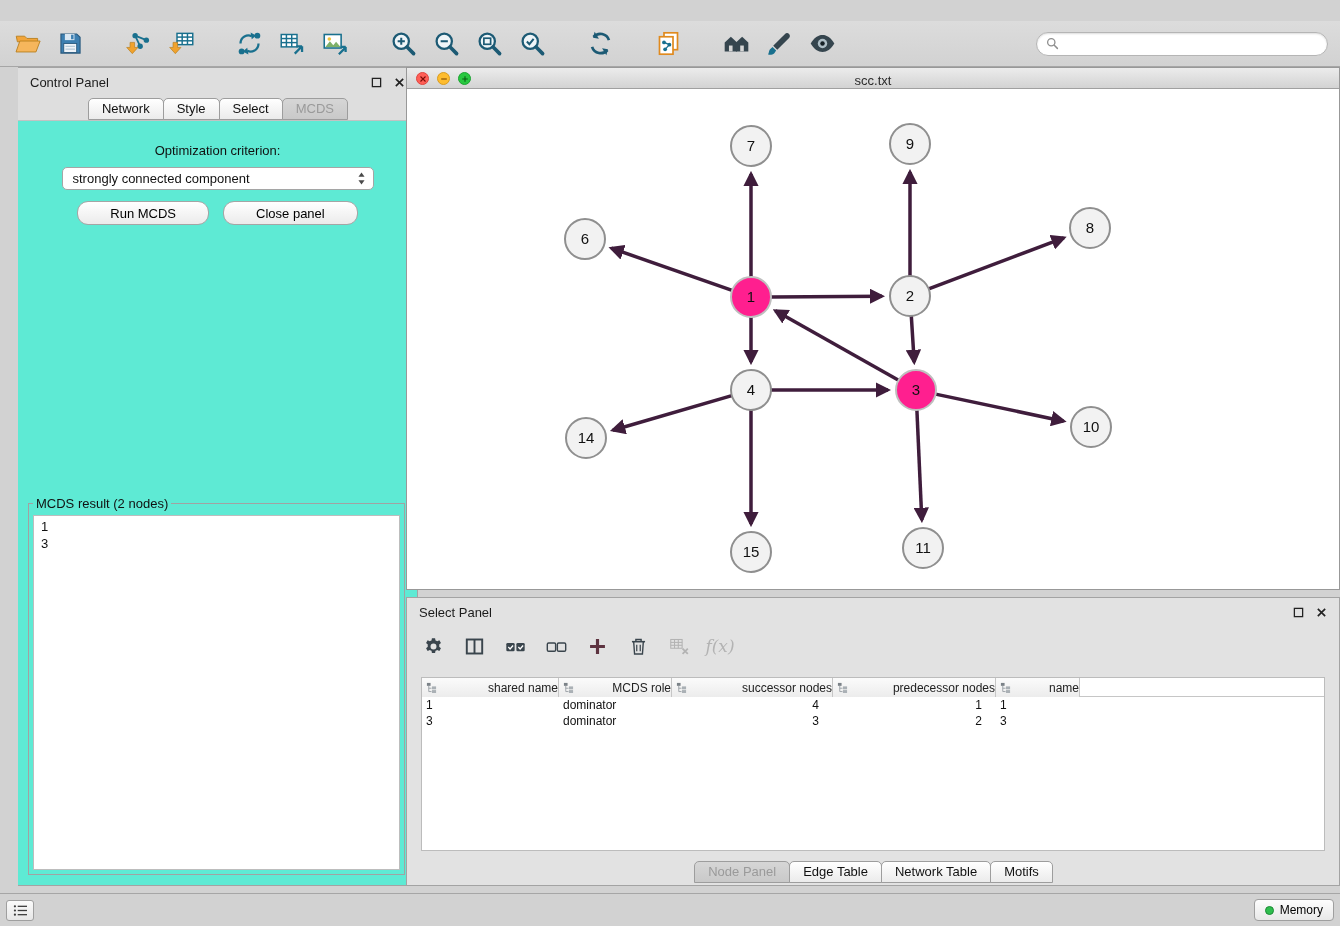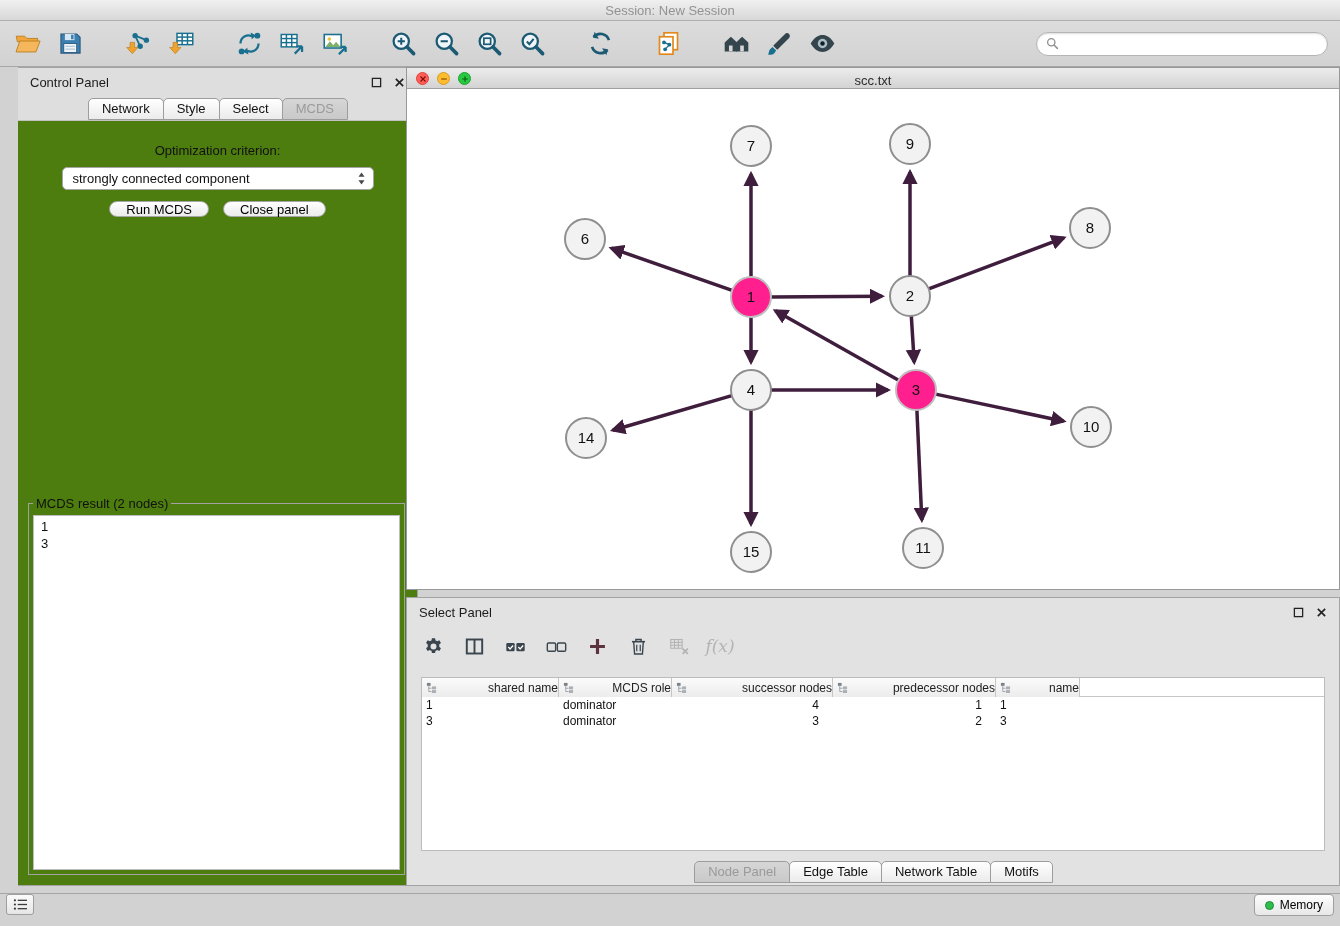--- a/index.html
+++ b/index.html
@@ -34,28 +34,28 @@
   .wc { display:flex; align-items:center; }
 
   
   .control-panel { position:absolute; left:18px; top:67px; width:400px; height:819px;
     background:#dedede; border:1px solid #a3a3a3; border-left:none; }
   .cp-tabs { height:24px; display:flex; justify-content:center; align-items:flex-end; }
   .tab { height:22px; line-height:20px; padding:0 13px; font-size:13px; color:#111;
     background:linear-gradient(#ffffff,#ebebeb); border:1px solid #9d9d9d;
     border-radius:5px 5px 0 0; margin-right:-1px; cursor:default; }
   .tab.active { background:linear-gradient(#d6d6d6,#c9c9c9); color:#9a9a9a; }
-  .cp-content { position:absolute; top:52px; left:0; right:0; bottom:0; background:#4d7c0f; border-top:1px solid #c2c2c2; }
+  .cp-content { position:absolute; top:52px; left:0; right:0; bottom:0; background:#5eead4; border-top:1px solid #c2c2c2; }
   .opt-label { margin-top:22px; text-align:center; font-size:13px; }
   .dropdown { margin:9px auto 0; width:312px; height:23px; background:#fff; border:1px solid #a5a5a5;
     border-radius:5px; display:flex; align-items:center; padding:0 7px 0 10px; }
   .dd-value { flex:1; font-size:13px; }
   .dd-arrows { width:9px; height:15px; }
   .cp-buttons { margin-top:11px; display:flex; justify-content:center; gap:14px; }
-  .btn { height:16px; padding:0 16px; font-size:13px; font-family:"Liberation Sans",sans-serif;
+  .btn { height:24px; padding:0 32px; font-size:13px; font-family:"Liberation Sans",sans-serif;
     background:linear-gradient(#ffffff,#ebebeb); border:1px solid #a5a5a5; border-radius:11px; cursor:default; }
   .result-box { position:absolute; left:10px; right:12px; top:375px; bottom:10px;
     border:1px solid #a2a2a2; padding:4px; display:flex; flex-direction:row; }
   .result-box legend { font-size:13px; padding:0 3px; color:#111; }
   .result-area { flex:1; background:#fff; border:1px solid #bdbdbd; font-size:13px;
     line-height:17px; padding:2px 7px; overflow:hidden; }
 
   
   .network-window { position:absolute; left:406px; top:67px; width:934px; height:523px;
     background:#fff; border:1px solid #989898; }
@@ -85,36 +85,33 @@
     border-right:1px solid #c6c6c6; display:flex; align-items:center; justify-content:flex-end;
     font-size:12px; color:#222; cursor:default; }
   .col-icon { position:absolute; left:4px; top:4px; width:11px; height:11px; }
   .tr { display:flex; height:16px; align-items:center; }
   .td { font-size:12px; color:#111; padding:0 4px; white-space:nowrap; overflow:hidden; }
   .td.right { text-align:right; padding-right:14px; }
   .bottom-tabs { position:absolute; bottom:2px; left:0; right:0; display:flex; justify-content:center; align-items:flex-end; }
 
   
   .statusbar { position:absolute; left:0; right:0; bottom:0; height:33px; background:#d2d2d2;
-    border-top:1px solid #a6a6a6; display:flex; padding:0 6px; }
+    border-top:1px solid #a6a6a6; display:flex; align-items:center; padding:0 6px; }
   .sb-left-btn { width:28px; height:21px; border:1px solid #9f9f9f; border-radius:3px;
     background:linear-gradient(#fbfbfb,#e6e6e6); display:flex; align-items:center; justify-content:center; }
   .memory-btn { margin-left:auto; height:22px; display:flex; align-items:center; gap:6px; padding:0 10px;
     border:1px solid #9f9f9f; border-radius:4px; background:linear-gradient(#fdfdfd,#e8e8e8);
     font-size:12px; font-family:"Liberation Sans",sans-serif; cursor:default; }
   .mem-dot { width:9px; height:9px; border-radius:50%; background:#2fbe4e; border:1px solid #1d8b36; }
 </style>
 </head>
 <body>
 
 <div class="window">
 
-  <div class="titlebar">
-    <span class="win-title">Session: New Session</span>
-  </div>
 
   <div class="toolbar">
     <div class="tb-icons" id="main-toolbar-icons">
         <div class="tb-btn">
           <svg viewBox="0 0 24 24">
             <path d="M2 5.5h7.5l2 2H21v3H3z" fill="#f2a53a" stroke="#b87f1e" stroke-width="0.8"></path>
             <path d="M1.8 19.5L5.2 9.8h18L19.5 19.5z" fill="#f6b65c" stroke="#b87f1e" stroke-width="0.8"></path>
           </svg>
         </div>
         <div class="tb-btn">

